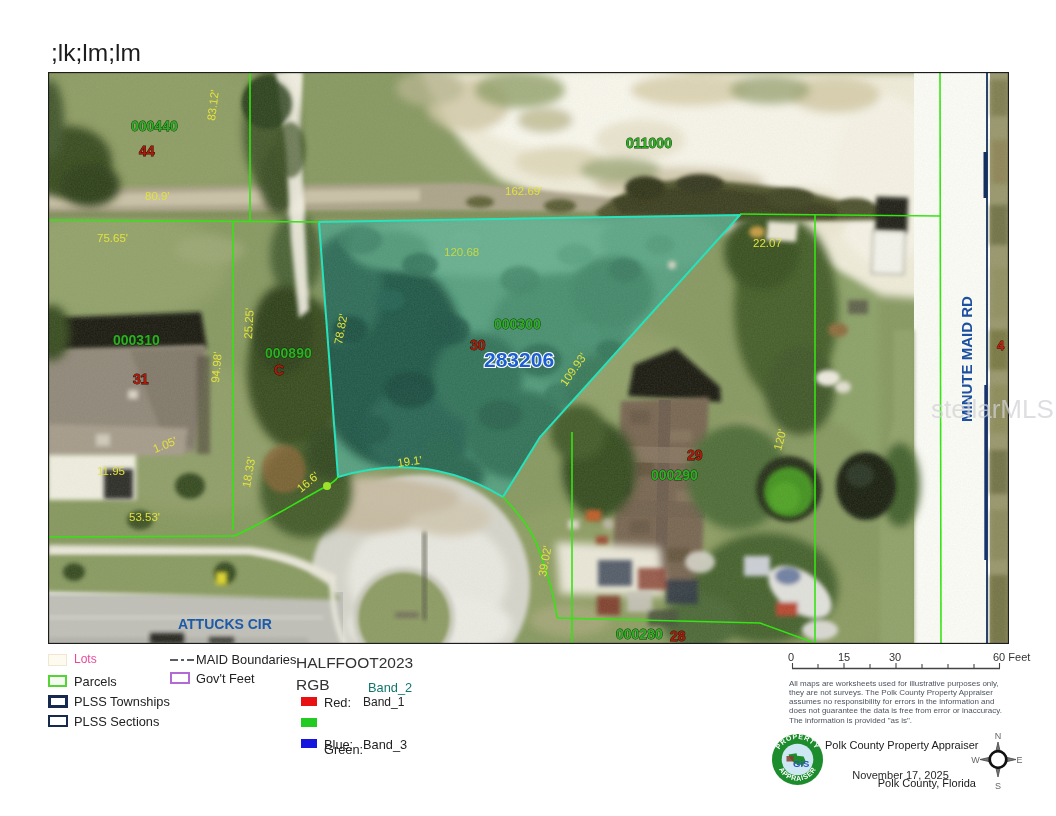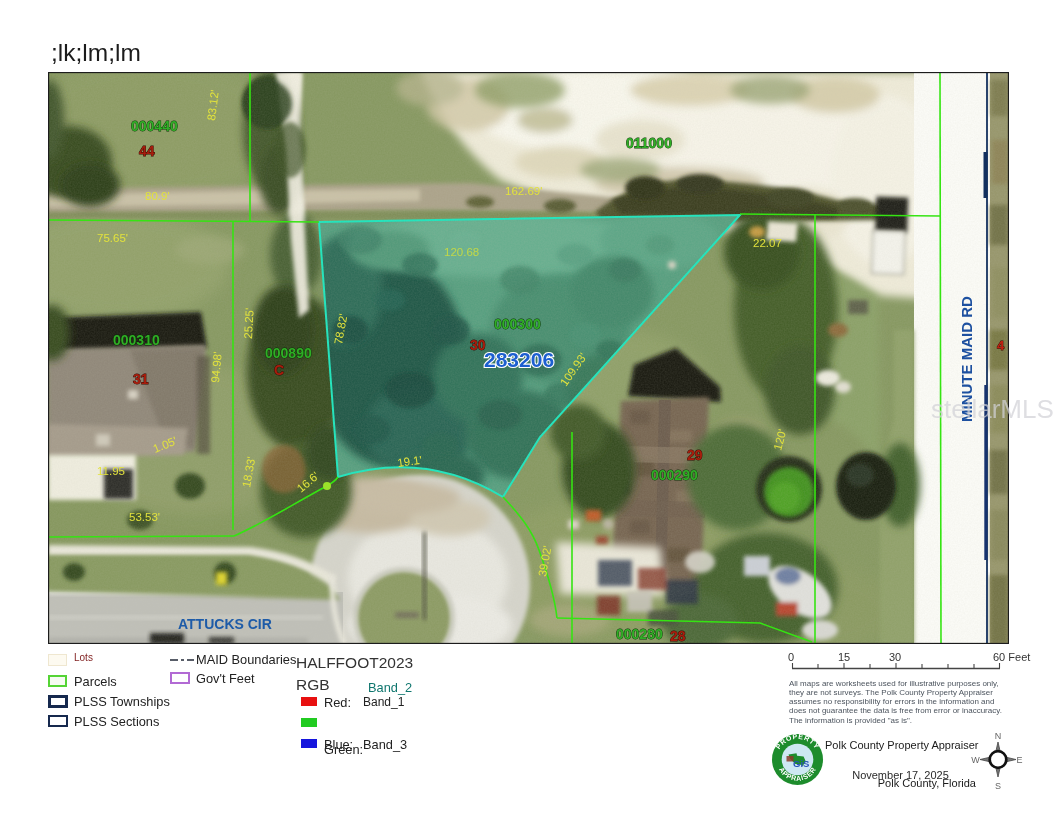--- a/index.html
+++ b/index.html
@@ -366,21 +366,21 @@
 <text x="997" y="350" font-size="13" font-weight="bold" fill="#c02010" stroke="#400c04" stroke-width="0.8" paint-order="stroke">4</text>
 </g>
 </g>
 
 <rect x="48.5" y="72.5" width="960" height="571" fill="none" stroke="#1c1c1c" stroke-width="1.3"></rect>
 </svg>
 
 <div class="abs" style="left:931px;top:394px;font-size:26px;color:#d2d2d7;opacity:0.72;">stellarMLS</div>
 
 <div class="abs" style="left:48px;top:654px;width:17px;height:10px;border:1px solid #efe7d0;background:#fdfaf0;"></div>
-<div class="abs" style="left:74px;top:652px;font-size:10px;color:#7f1d1d;">Lots</div>
+<div class="abs" style="left:74px;top:652px;font-size:12px;color:#ec4899;">Lots</div>
 <div class="abs" style="left:48px;top:675px;width:15px;height:8px;border:2px solid #55d435;background:#f6fbf2;"></div>
 <div class="abs" style="left:74px;top:674px;font-size:12.8px;color:#222;">Parcels</div>
 <div class="abs" style="left:48px;top:695px;width:14px;height:7px;border:3px solid #16294e;background:#fff;"></div>
 <div class="abs" style="left:74px;top:694px;font-size:12.8px;color:#222;">PLSS Townships</div>
 <div class="abs" style="left:48px;top:715px;width:16px;height:8px;border:2px solid #16294e;background:#fff;"></div>
 <div class="abs" style="left:74px;top:714px;font-size:12.8px;color:#222;">PLSS Sections</div>
 
 <svg class="abs" style="left:170px;top:656px;" width="24" height="8">
     <path d="M0,4 h8 m3,0 h3 m3,0 h7" stroke="#585d68" stroke-width="2" fill="none"></path>
   </svg>

